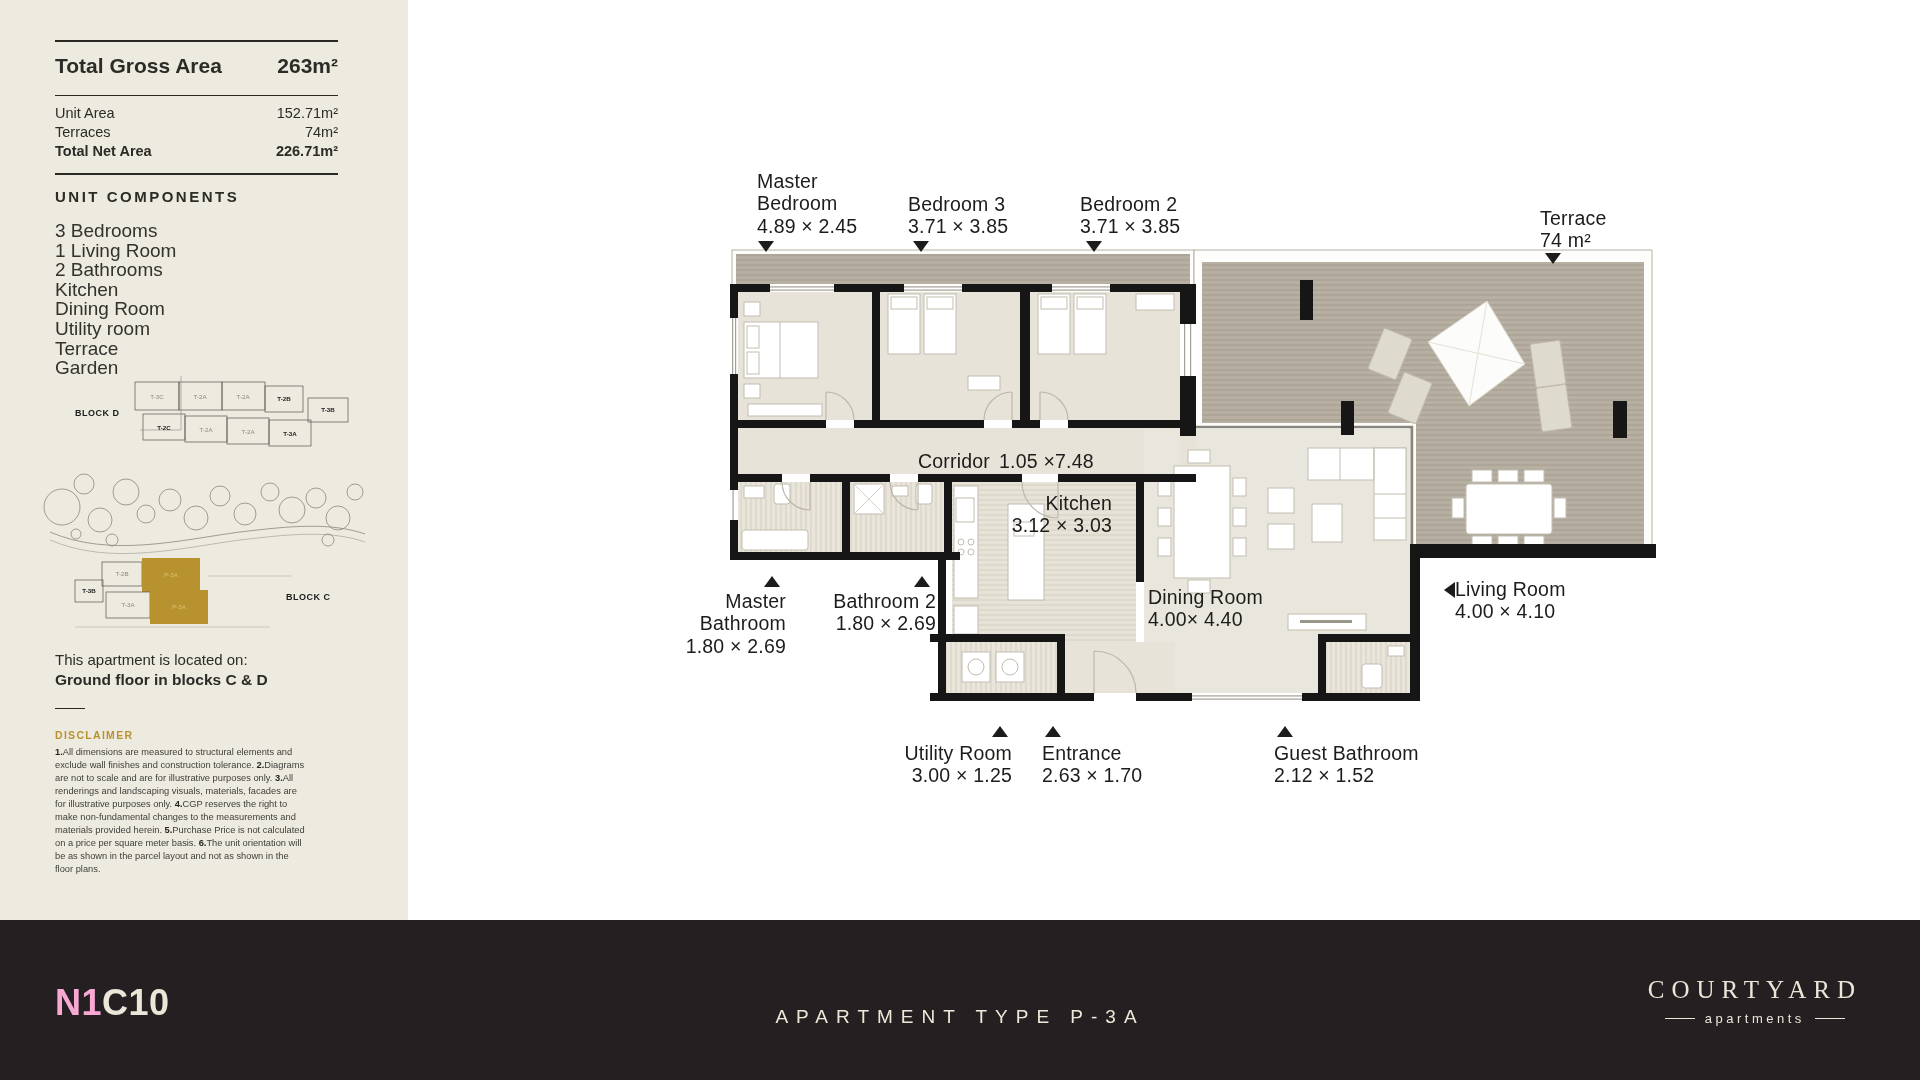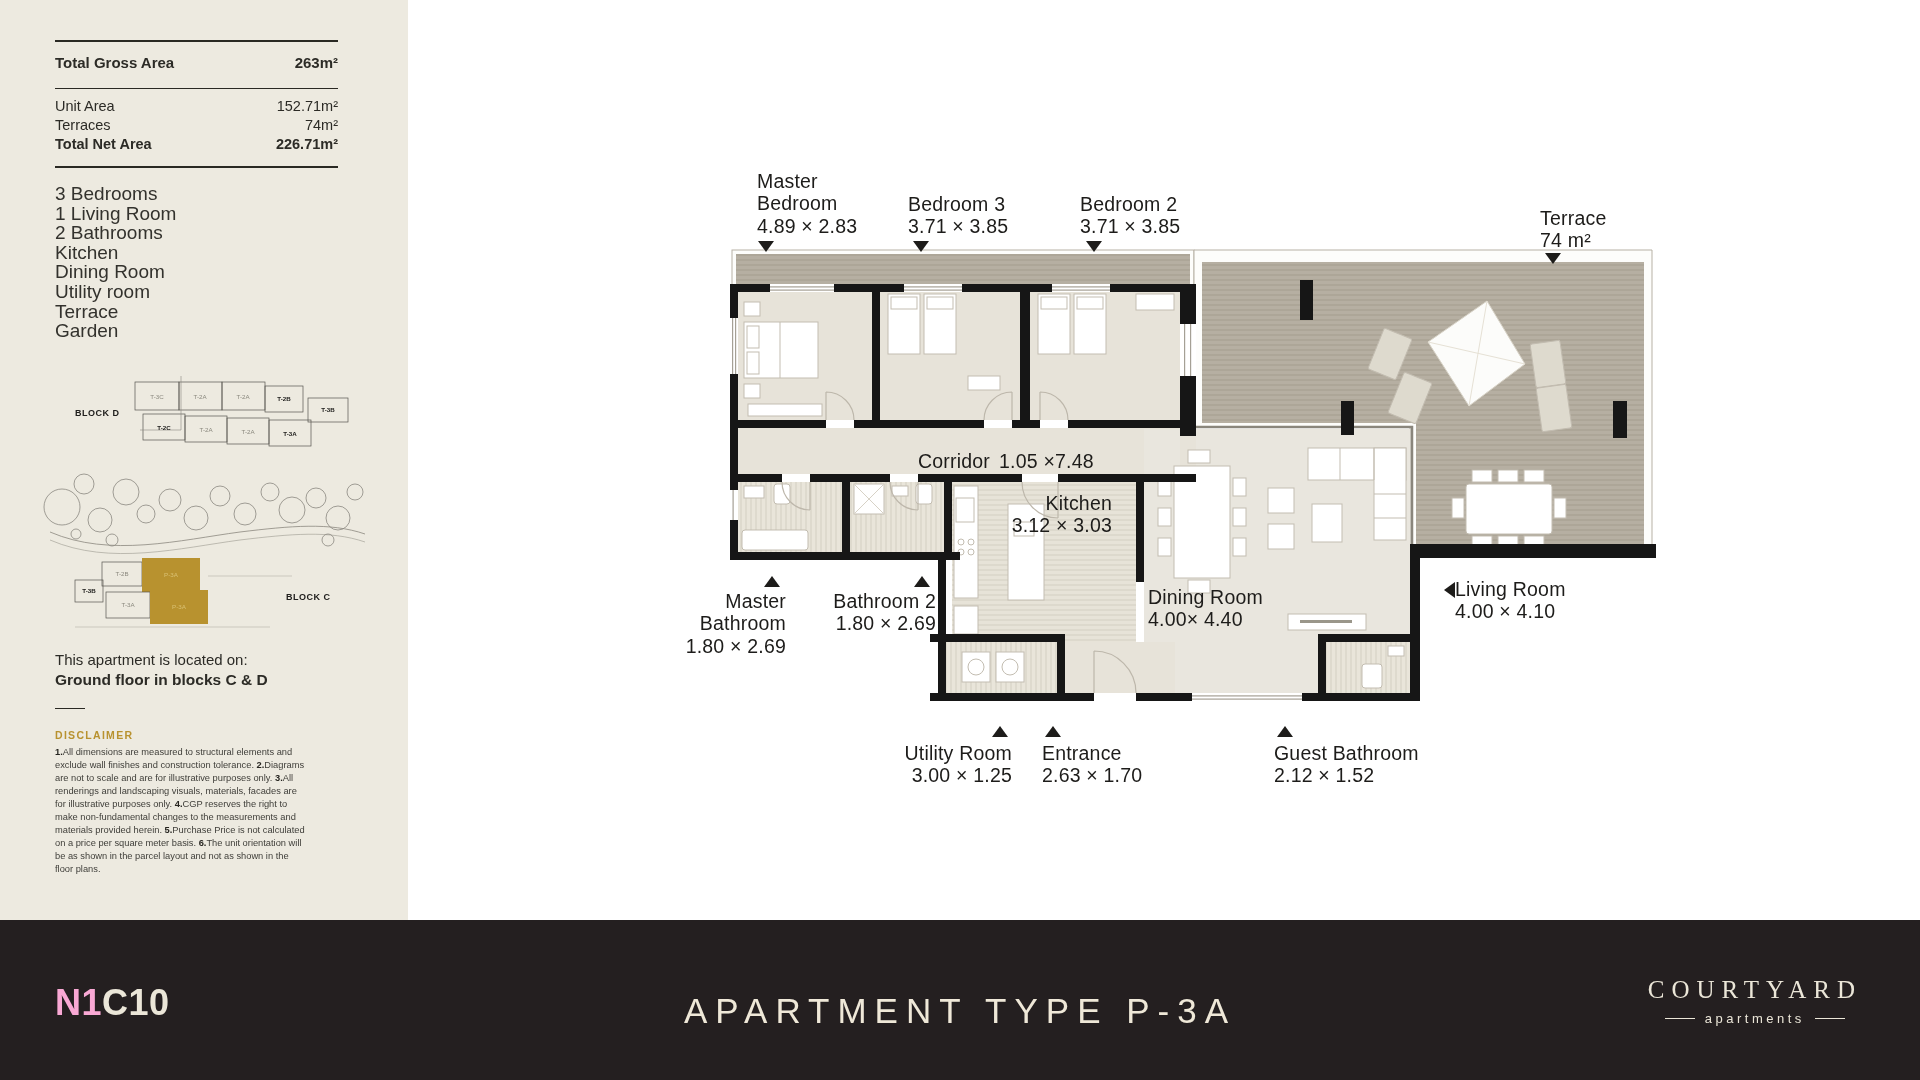--- a/index.html
+++ b/index.html
@@ -4,21 +4,21 @@
 <style>
   html,body{margin:0;padding:0;background:#fff;}
   body{width:1920px;height:1080px;overflow:hidden;font-family:"Liberation Sans",sans-serif;}
   .page{position:relative;width:1920px;height:1080px;background:#ffffff;}
 
   
   .sidebar{position:absolute;left:0;top:0;width:408px;height:920px;background:#edeae0;}
   .stats{position:absolute;left:55px;top:40px;width:283px;color:#2c2b26;}
   .rule{border-top:2px solid #2a2923;}
   .rule.thin{border-top-width:1.5px;}
-  .gross-row{display:flex;justify-content:space-between;font-weight:bold;font-size:15px;padding:12px 0 17px;}
+  .gross-row{display:flex;justify-content:space-between;font-weight:bold;font-size:21px;padding:12px 0 17px;}
   .net-rows{padding:8px 0 12px;font-size:14.5px;}
   .net-row{display:flex;justify-content:space-between;line-height:19px;}
   .net-row.bold{font-weight:bold;}
   .comp-title{font-weight:bold;font-size:15px;letter-spacing:2.5px;padding:13px 0 0;}
   .comp-list{margin-top:16px;font-size:19px;line-height:19.6px;color:#33322d;}
 
   .siteplan{position:absolute;left:40px;top:372px;}
 
   .location{position:absolute;left:55px;top:650px;font-size:15px;color:#2c2b26;line-height:20px;}
   .location .b{font-weight:bold;font-size:15.5px;}
@@ -38,21 +38,21 @@
   .tri-down{border-top:11px solid #1d1c1a;}
   .tri-up{border-bottom:11px solid #1d1c1a;}
   .tri-left{display:inline-block;width:0;height:0;border-top:8px solid transparent;border-bottom:8px solid transparent;border-right:11px solid #1d1c1a;margin-top:4px;}
   .lr-flex{display:flex;gap:0;align-items:flex-start;}
 
   
   .footer{position:absolute;left:0;top:920px;width:1920px;height:160px;background:#241f20;}
   .footer-code{position:absolute;left:55px;top:62px;font-size:36px;font-weight:bold;letter-spacing:0.5px;}
   .footer-code .gold{color:#f9a8d4;}
   .footer-code .cream{color:#ebe6d8;}
-  .footer-title{position:absolute;left:50%;top:71px;transform:translateX(-50%);font-size:35px;letter-spacing:8px;color:#efe8d8;font-weight:500;white-space:nowrap;}
+  .footer-title{position:absolute;left:50%;top:86px;transform:translateX(-50%);font-size:19px;letter-spacing:8px;color:#efe8d8;font-weight:500;white-space:nowrap;}
   .brand{position:absolute;right:58px;top:56px;text-align:right;color:#ebe6d8;}
   .brand-name{font-family:"Liberation Serif",serif;font-size:25px;letter-spacing:7px;white-space:nowrap;}
   .brand-sub{display:flex;align-items:center;justify-content:center;gap:10px;margin-top:7px;}
   .brand-sub .line{width:30px;border-top:1.5px solid #ebe6d8;}
   .brand-sub .txt{font-size:13px;letter-spacing:3.5px;}
 
   text{font-family:"Liberation Sans",sans-serif;}
   .unit-lbl{font-size:6.2px;fill:#8b897f;}
   .unit-lbl.b{font-weight:bold;fill:#21201e;}
   .unit-lbl.gold{fill:#d9c173;}
@@ -79,20 +79,21 @@
         <div class="net-row">
           <span>Terraces</span>
           <span>74m²</span>
         </div>
         <div class="net-row bold">
           <span>Total Net Area</span>
           <span>226.71m²</span>
         </div>
       </div>
       <div class="rule"></div>
+      <div class="comp-title">UNIT COMPONENTS</div>
       <div class="comp-list">
           <div>3 Bedrooms</div>
           <div>1 Living Room</div>
           <div>2 Bathrooms</div>
           <div>Kitchen</div>
           <div>Dining Room</div>
           <div>Utility room</div>
           <div>Terrace</div>
           <div>Garden</div>
         </div>
@@ -367,21 +368,21 @@
         <path d="M60,236 A28,28 0 0 0 88,264 M88,236 V264"></path>
         <path d="M168,236 A28,28 0 0 0 196,264 M196,236 V264"></path>
         <path d="M300,236 A36,36 0 0 0 336,272 M336,236 V272"></path>
         <path d="M414,447 A42,42 0 0 0 372,405 M372,447 V405"></path>
       </g>
     </svg>
   </div>
 
   <div class="plabel" style="left:757px;top:170px;width:118px">
     <div class="nm">Master Bedroom</div>
-    <div class="dm">4.89 × 2.83</div>
+    <div class="dm">4.89 × 2.45</div>
   </div>
   <div class="tri-down" style="left:758px;top:241px"></div>
 
   <div class="plabel nowrap" style="left:908px;top:193px">
     <div class="nm">Bedroom 3</div>
     <div class="dm">3.71 × 3.85</div>
   </div>
   <div class="tri-down" style="left:913px;top:241px"></div>
 
   <div class="plabel nowrap" style="left:1080px;top:193px">

